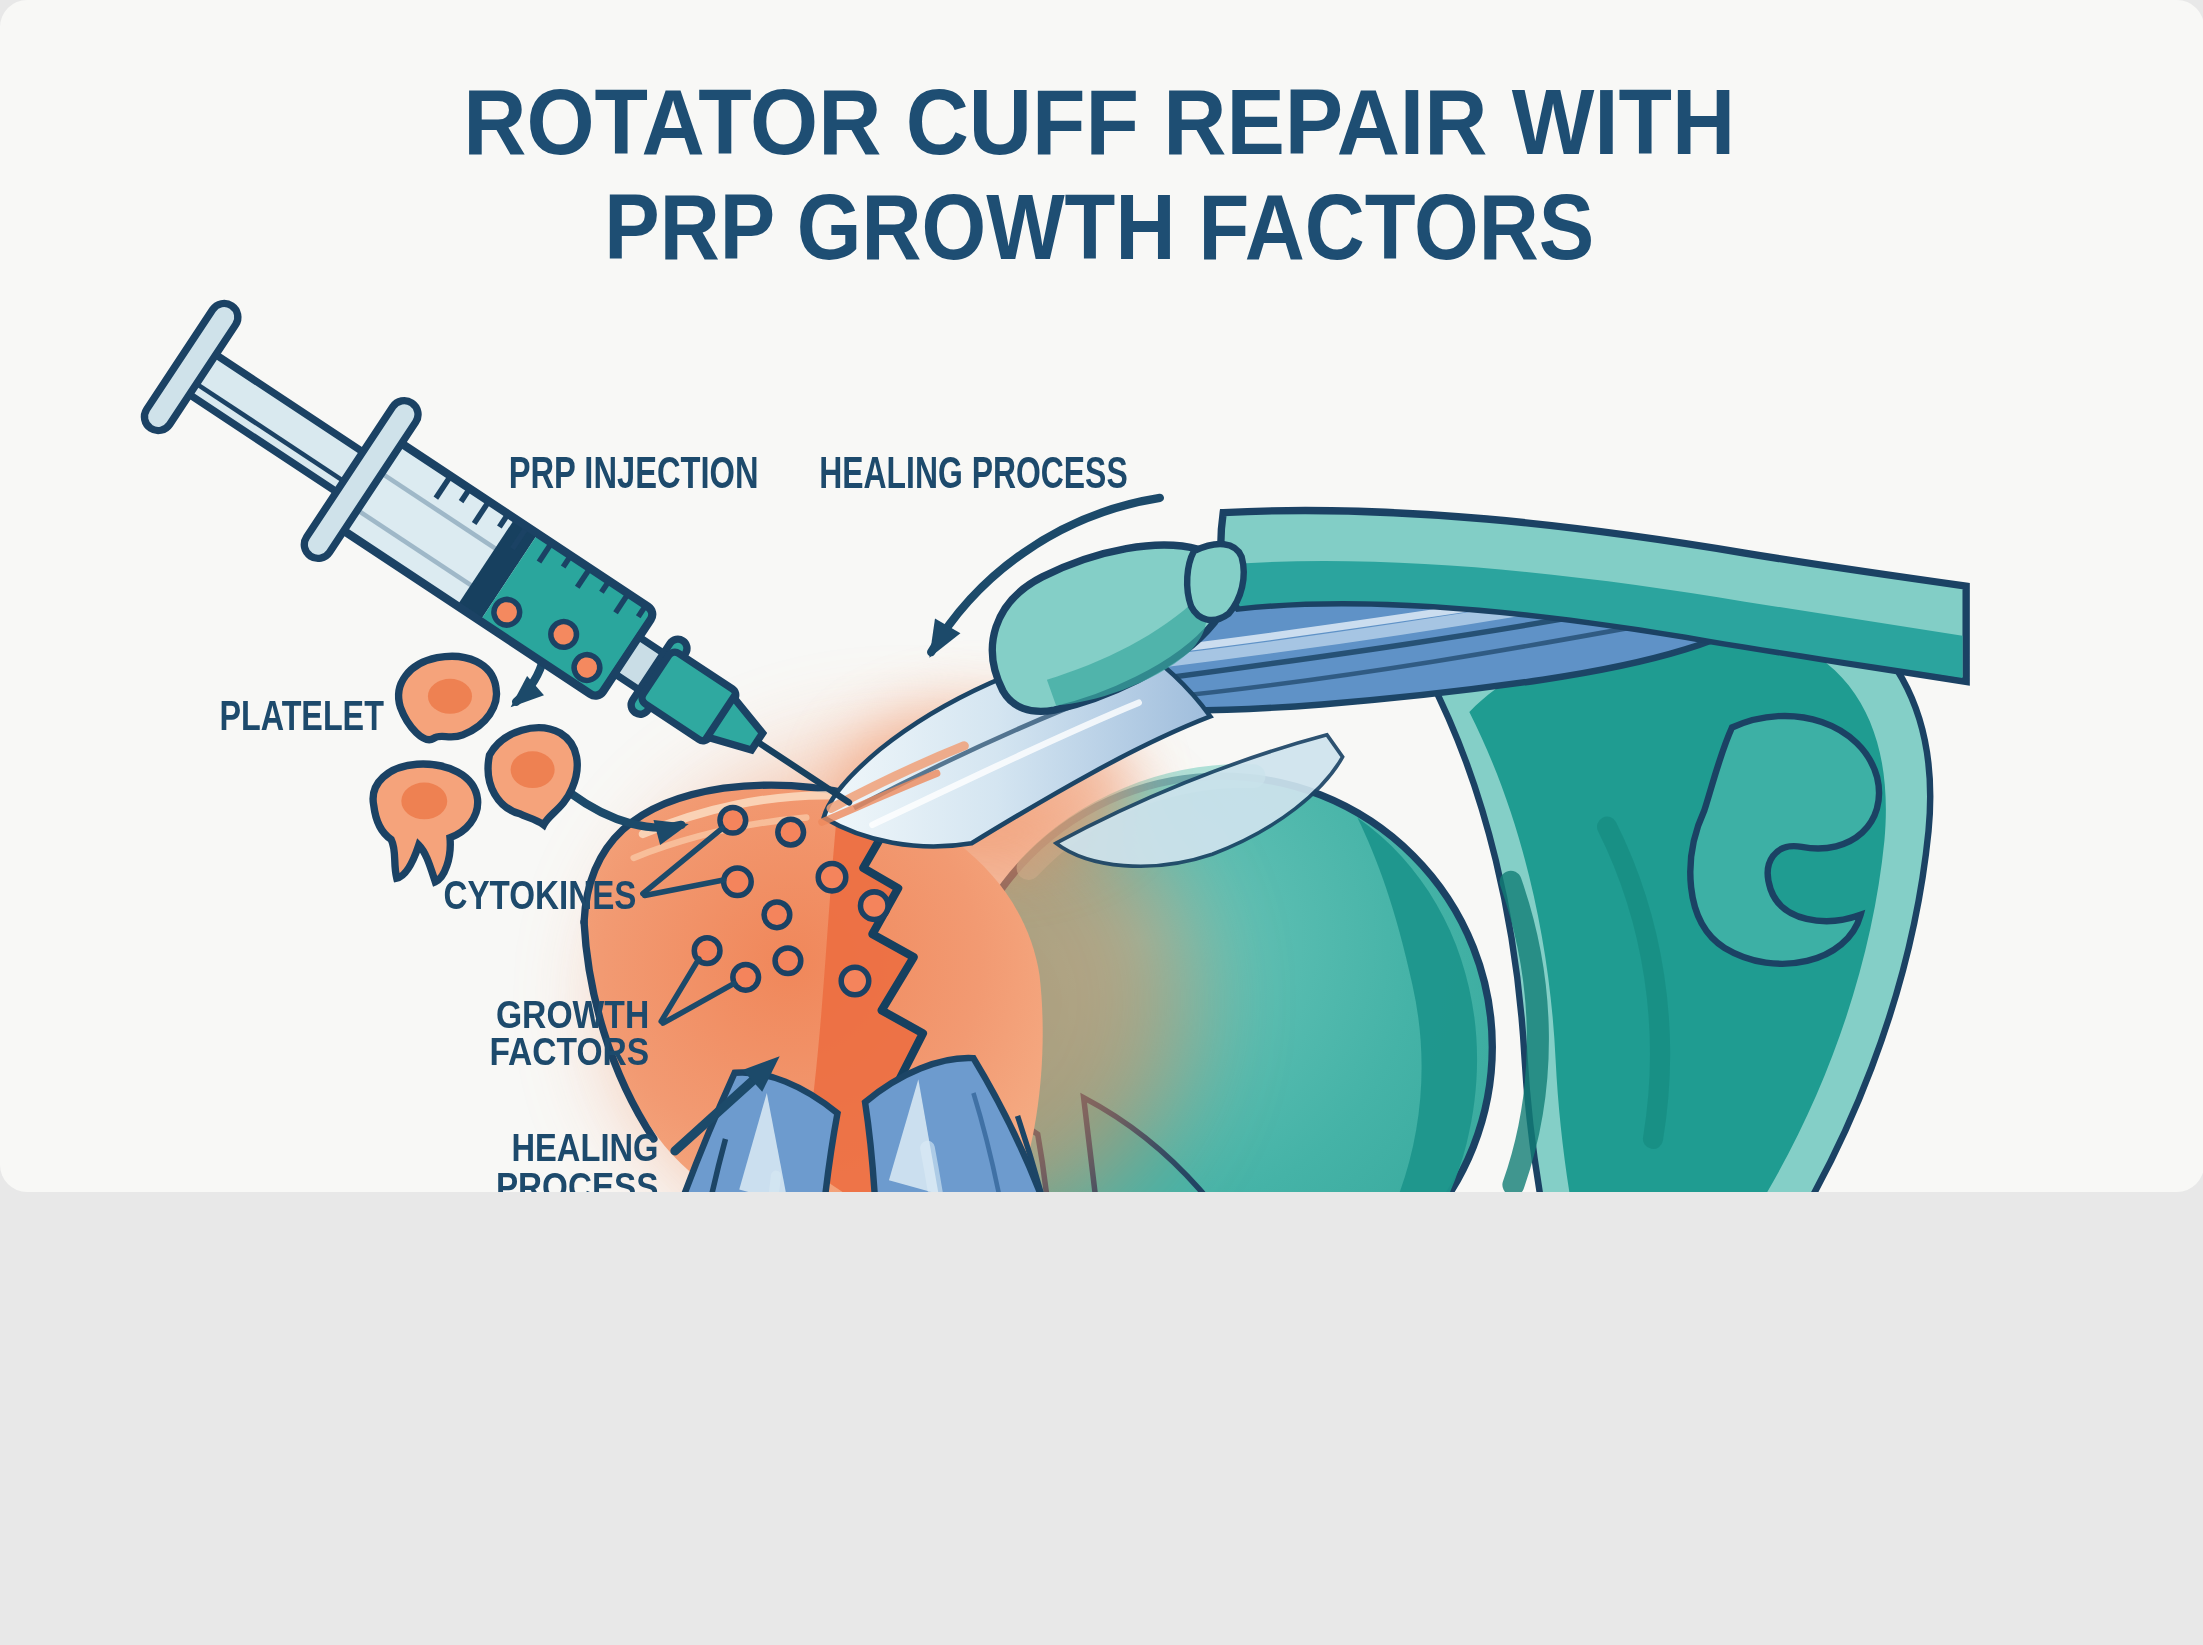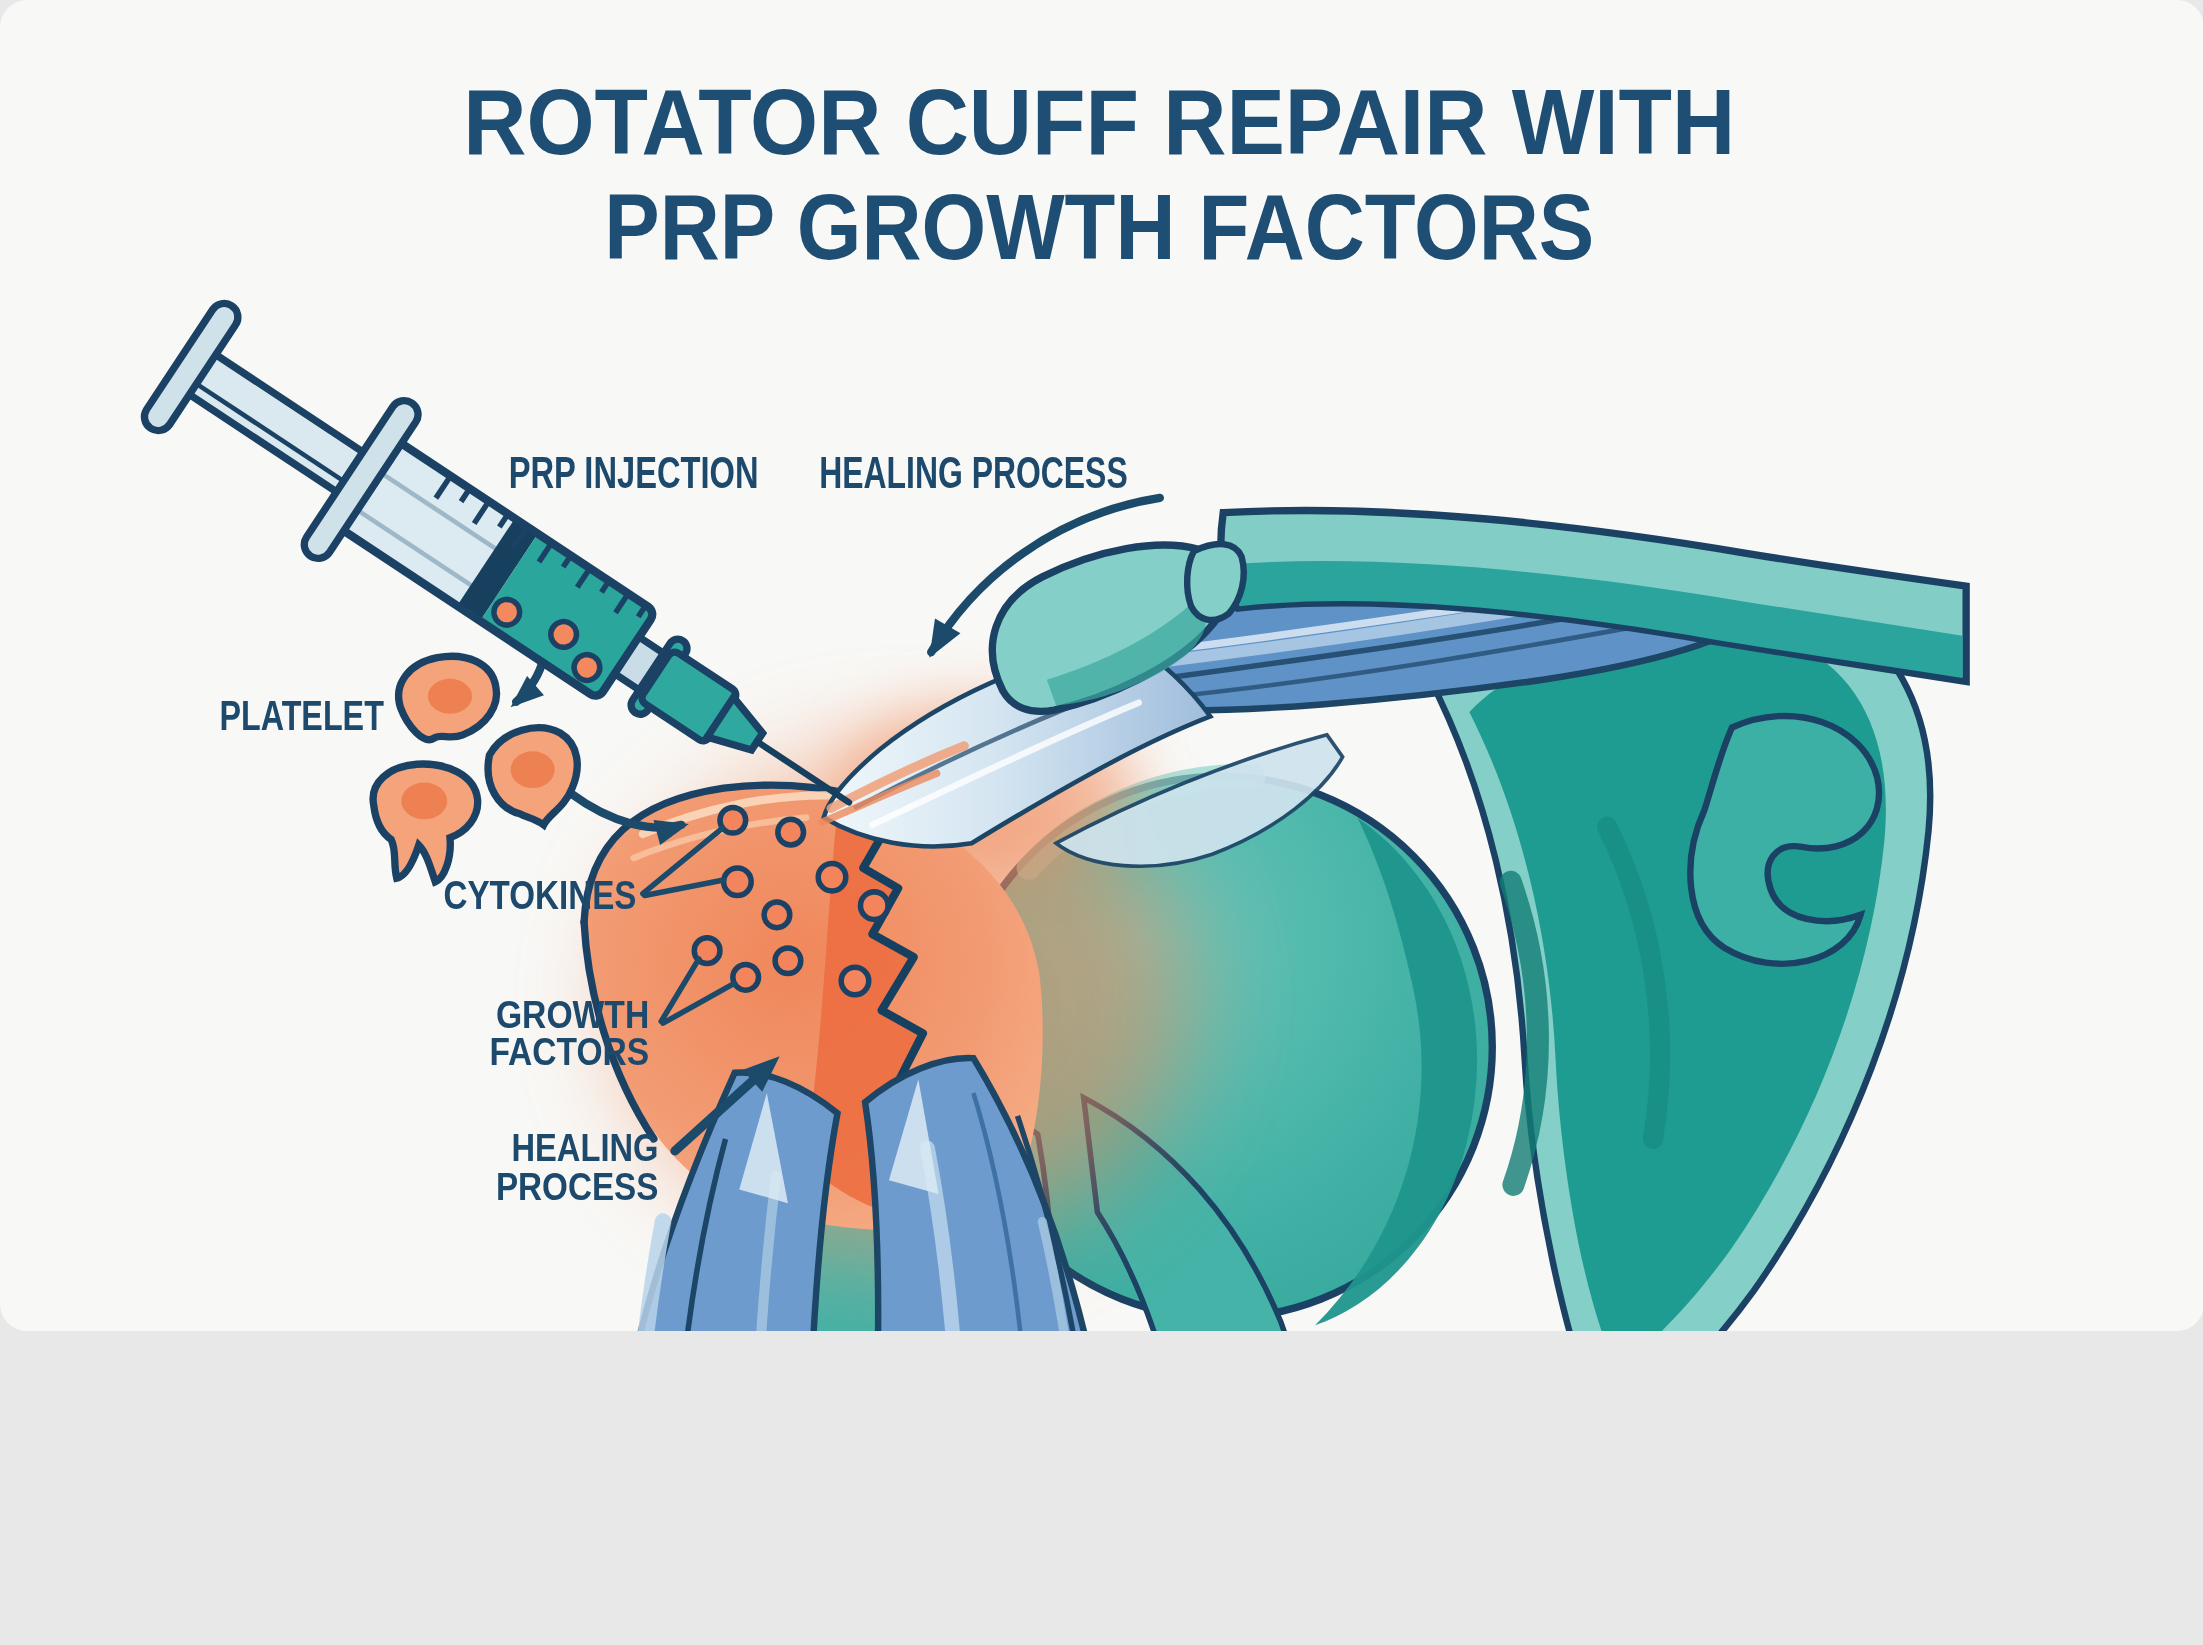--- a/index.html
+++ b/index.html
@@ -1,18 +1,18 @@
 <!DOCTYPE html>
 <html style="font-size:14.7px"><head>
 <meta charset="utf-8">
 <style>
   html,body{margin:0;padding:0;background:#e8e8e8;}
   .stage{
     position:relative;
-    width:2204px;height:1331px;
+    width:2204px;height:1192px;
     background:#f8f8f6;
     overflow:hidden;
     font-family:"Liberation Sans","DejaVu Sans",sans-serif;
     border-radius:27px;
   }
   svg{position:absolute;inset:0;display:block;}
   text{font-family:"Liberation Sans","DejaVu Sans",sans-serif;font-weight:bold;}
   .title-text{fill:#1e4e73;}
   .label-text{fill:#1d4a6c;}
 </style>

